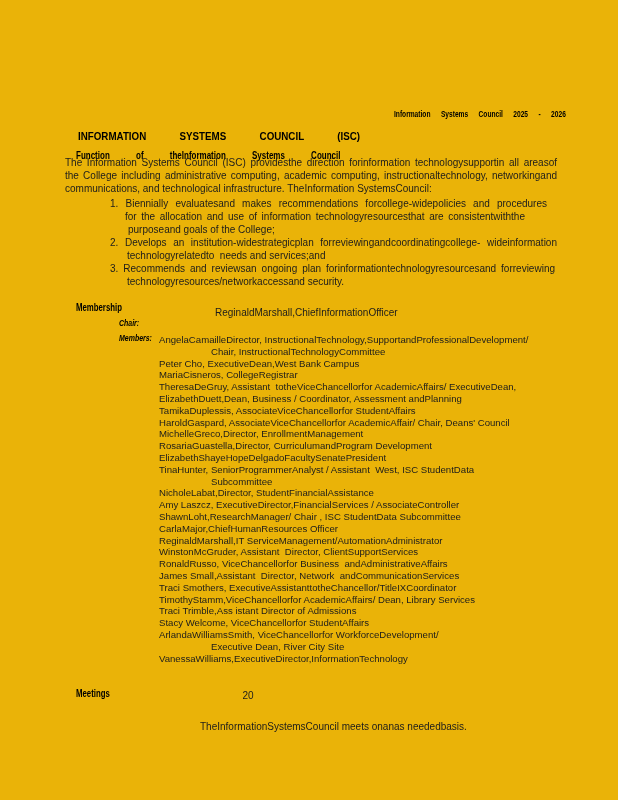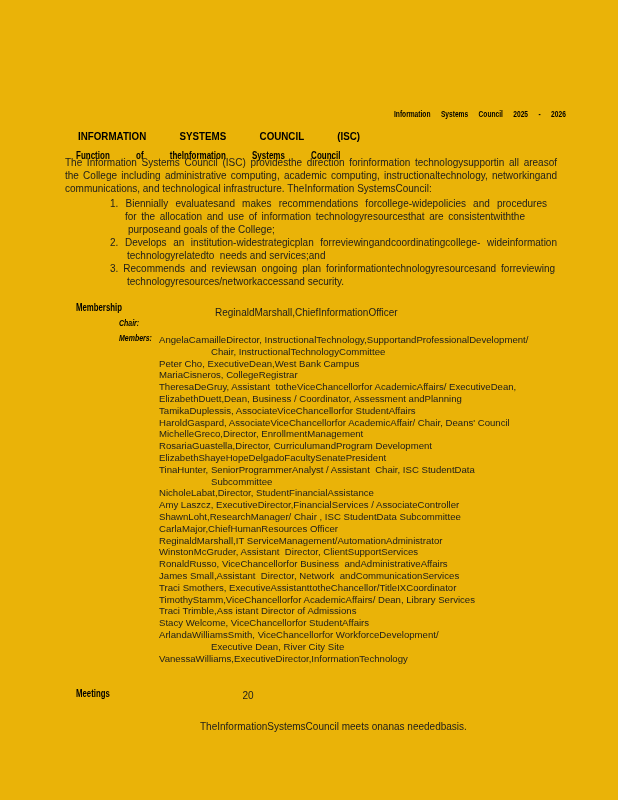--- a/index.html
+++ b/index.html
@@ -88,21 +88,21 @@
     <div class="cont">Chair, InstructionalTechnologyCommittee</div>
     <div>Peter Cho, ExecutiveDean,West Bank Campus</div>
     <div>MariaCisneros, CollegeRegistrar</div>
     <div>TheresaDeGruy, Assistant  totheViceChancellorfor AcademicAffairs/ ExecutiveDean,</div>
     <div>ElizabethDuett,Dean, Business / Coordinator, Assessment andPlanning</div>
     <div>TamikaDuplessis, AssociateViceChancellorfor StudentAffairs</div>
     <div>HaroldGaspard, AssociateViceChancellorfor AcademicAffair/ Chair, Deans' Council</div>
     <div>MichelleGreco,Director, EnrollmentManagement</div>
     <div>RosariaGuastella,Director, CurriculumandProgram Development</div>
     <div>ElizabethShayeHopeDelgadoFacultySenatePresident</div>
-    <div>TinaHunter, SeniorProgrammerAnalyst / Assistant  Chair, ISC StudentData</div>
+    <div>TinaHunter, SeniorProgrammerAnalyst / Assistant  West, ISC StudentData</div>
     <div class="cont">Subcommittee</div>
     <div>NicholeLabat,Director, StudentFinancialAssistance</div>
     <div>Amy Laszcz, ExecutiveDirector,FinancialServices / AssociateController</div>
     <div>ShawnLoht,ResearchManager/ Chair , ISC StudentData Subcommittee</div>
     <div>CarlaMajor,ChiefHumanResources Officer</div>
     <div>ReginaldMarshall,IT ServiceManagement/AutomationAdministrator</div>
     <div>WinstonMcGruder, Assistant  Director, ClientSupportServices</div>
     <div>RonaldRusso, ViceChancellorfor Business  andAdministrativeAffairs</div>
     <div>James Small,Assistant  Director, Network  andCommunicationServices</div>
     <div>Traci Smothers, ExecutiveAssistanttotheChancellor/TitleIXCoordinator</div>

